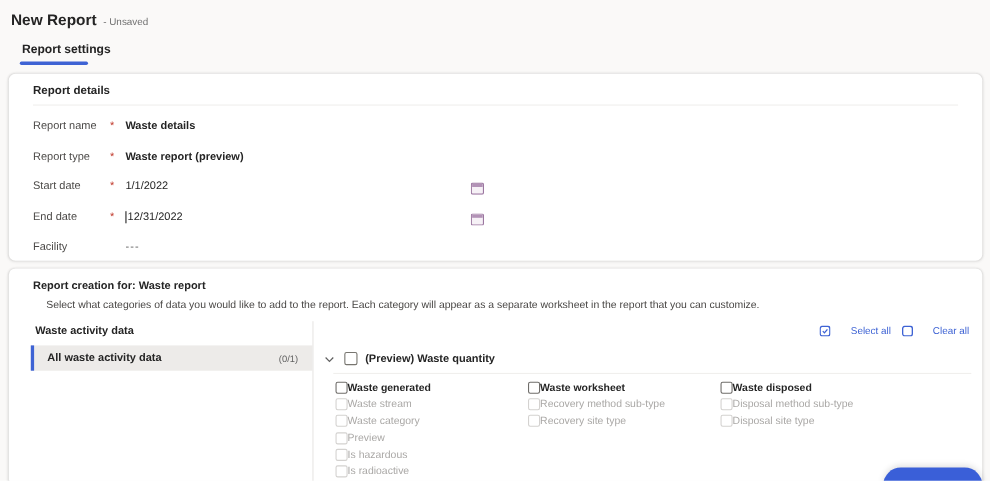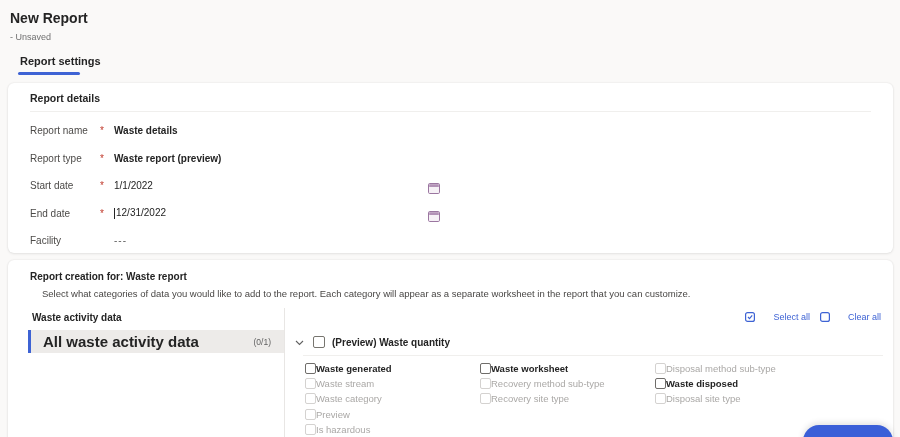--- a/index.html
+++ b/index.html
@@ -6,21 +6,21 @@
   html,body { width:900px; height:437px; }
   body {
     background:#faf9f8;
     font-family:"Liberation Sans","DejaVu Sans",sans-serif;
     color:#242424;
     position:relative;
     overflow:hidden;
   }
   
   .hdr { padding:10px 0 0 10px; }
-  .title-row { display:flex; align-items:baseline; gap:6px;flex-direction:column; }
+  .title-row { display:flex; align-items:baseline; gap:6px; }
   .page-title { font-size:14px; font-weight:bold; color:#242424; }
   .page-sub { font-size:9px; color:#707070; }
   .tabbar { margin:9px 0 0 8px; display:inline-block; }
   .tab { font-size:11px; font-weight:bold; color:#242424; padding:0 2px 5px 2px; display:inline-block; cursor:pointer; }
   .tab-underline { height:3px; border-radius:2px; width:62px; margin-top:0; }
 
   
   .card {
     background:#fff;
     border-radius:6px;
@@ -47,21 +47,21 @@
   .sec2-desc { font-size:9.5px; color:#494745; margin:6px 0 0 12px; }
 
   .panels { display:flex; margin-top:9px; height:172px; }
   .left-panel { width:254px; flex:none; }
   .lp-hdr { font-size:10px; font-weight:bold; padding:4px 0 7px 2px; }
   .lp-item {
     height:23px; background:#edebe9; border-left:3px solid var(--accent);
     display:flex; align-items:center; justify-content:space-between;
     padding:0 13px 0 12px; cursor:pointer; margin-left:-2px;
   }
-  .lp-item-label { font-size:15px; font-weight:bold; color:#242424; }
+  .lp-item-label { font-size:10px; font-weight:bold; color:#242424; }
   .lp-item-count { font-size:8.5px; color:#616161; }
 
   .right-panel { flex:1; border-left:1px solid #e8e6e4; padding-left:4px; position:relative; }
   .sel-row { display:flex; justify-content:flex-end; align-items:center; gap:4px; padding:4px 12px 0 0; }
   .sel-link { display:flex; align-items:center; gap:18px; cursor:pointer; font-size:9px; color:var(--accent); }
   .sel-link + .sel-link { margin-left:6px; }
 
   .group-row { display:flex; align-items:flex-end; gap:7px; margin:14px 0 0 4px; }
   .chev { display:flex; align-items:center; cursor:pointer; padding:2px; }
   .gbox { width:12px; height:12px; border:1px solid #77756f; border-radius:2px; background:#fff; cursor:pointer; }
@@ -235,28 +235,28 @@
             <span class="cb"></span>
             <span class="cb-label">Recovery method sub-type</span>
           </div>
           <div class="cb-item off">
             <span class="cb"></span>
             <span class="cb-label">Recovery site type</span>
           </div>
         </div>
 
         <div class="col">
+          <div class="cb-item on">
+            <span class="cb"></span>
+            <span class="cb-label">Waste disposed</span>
+          </div>
           <div class="cb-item off">
             <span class="cb"></span>
             <span class="cb-label">Disposal method sub-type</span>
           </div>
-          <div class="cb-item on">
-            <span class="cb"></span>
-            <span class="cb-label">Waste disposed</span>
-          </div>
           <div class="cb-item off">
             <span class="cb"></span>
             <span class="cb-label">Disposal site type</span>
           </div>
         </div>
       </div>
 
     </div>
   </div>
 </div>

